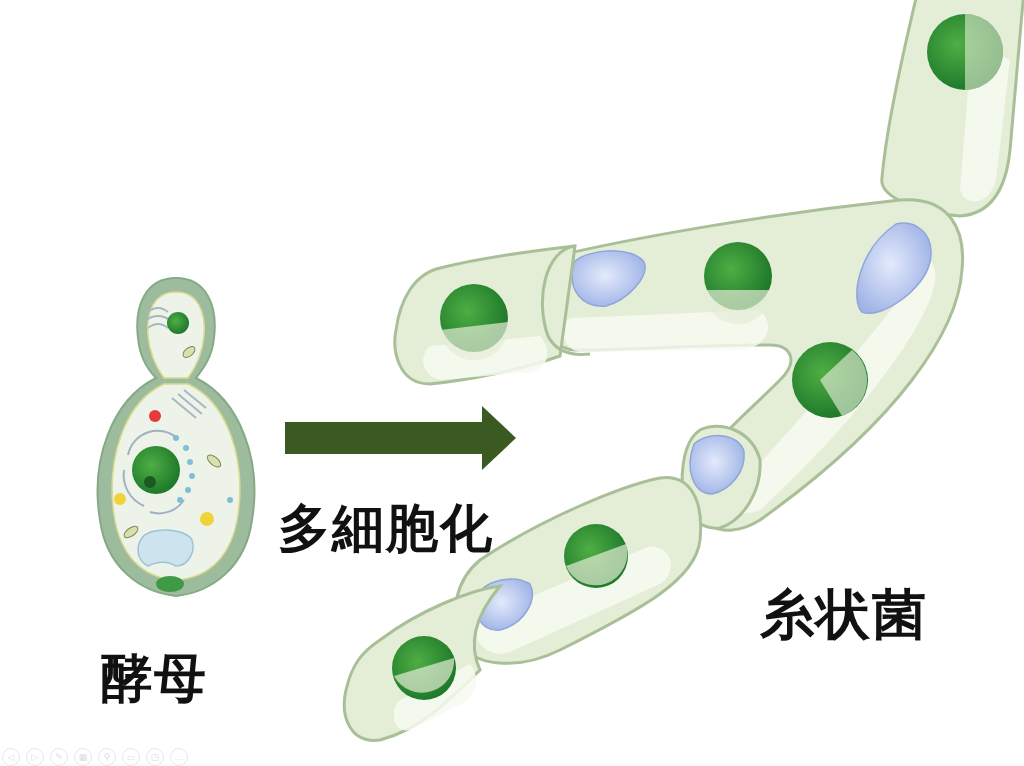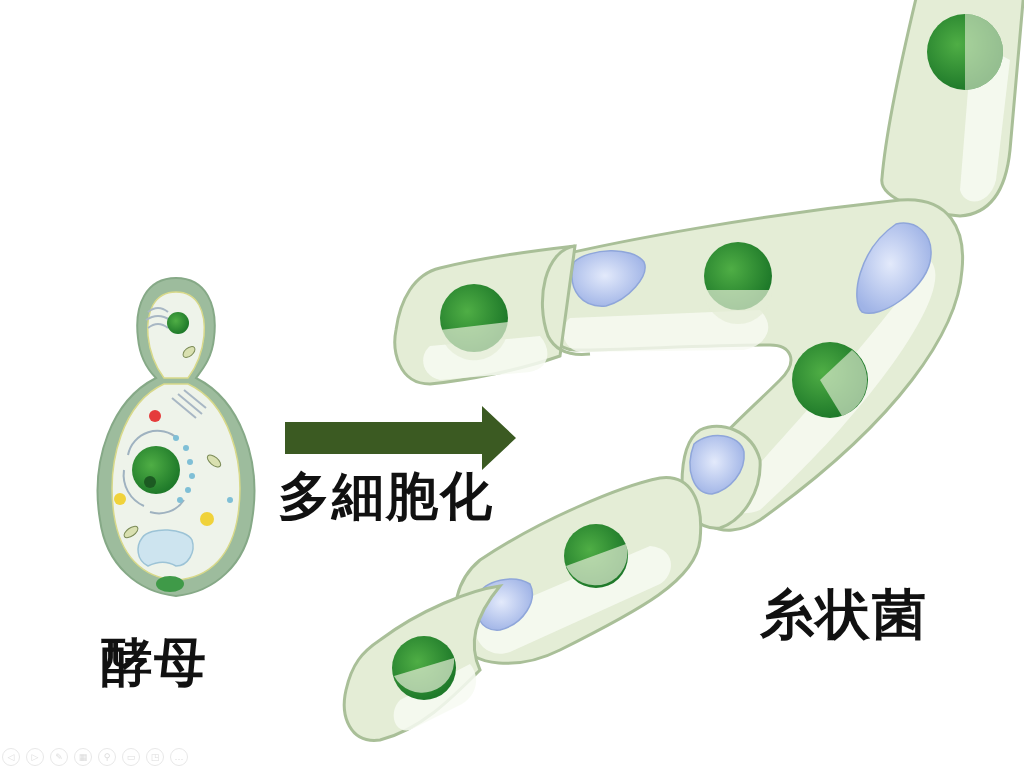--- a/index.html
+++ b/index.html
@@ -1,19 +1,19 @@
 <!DOCTYPE html>
 <html><head>
 <meta charset="utf-8">
 <style>
   html,body{margin:0;padding:0;background:#ffffff;}
   body{width:1024px;height:766px;position:relative;overflow:hidden;font-family:"DejaVu Sans","Liberation Sans",sans-serif;}
   .label{position:absolute;color:#111;font-weight:bold;letter-spacing:2px;white-space:nowrap;}
-  #lbl-yeast{left:100px;top:628px;font-size:52px;text-align:right;}
-  #lbl-process{left:278px;top:462px;font-size:52px;}
+  #lbl-yeast{left:100px;top:644px;font-size:52px;text-align:right;}
+  #lbl-process{left:278px;top:494px;font-size:52px;}
   #lbl-mold{left:760px;top:580px;font-size:54px;line-height:70px;text-align:center;}
   svg.art{position:absolute;left:0;top:0;}
   .toolbar{position:absolute;left:2px;top:748px;display:flex;gap:6px;opacity:0.35;}
   .tb-btn{width:16px;height:16px;border:1px solid #bbb;border-radius:50%;font-size:9px;line-height:16px;text-align:center;color:#999;}
 </style>
 </head>
 <body>
 
 <svg class="art" width="1024" height="766" viewBox="0 0 1024 766">
   <defs>

